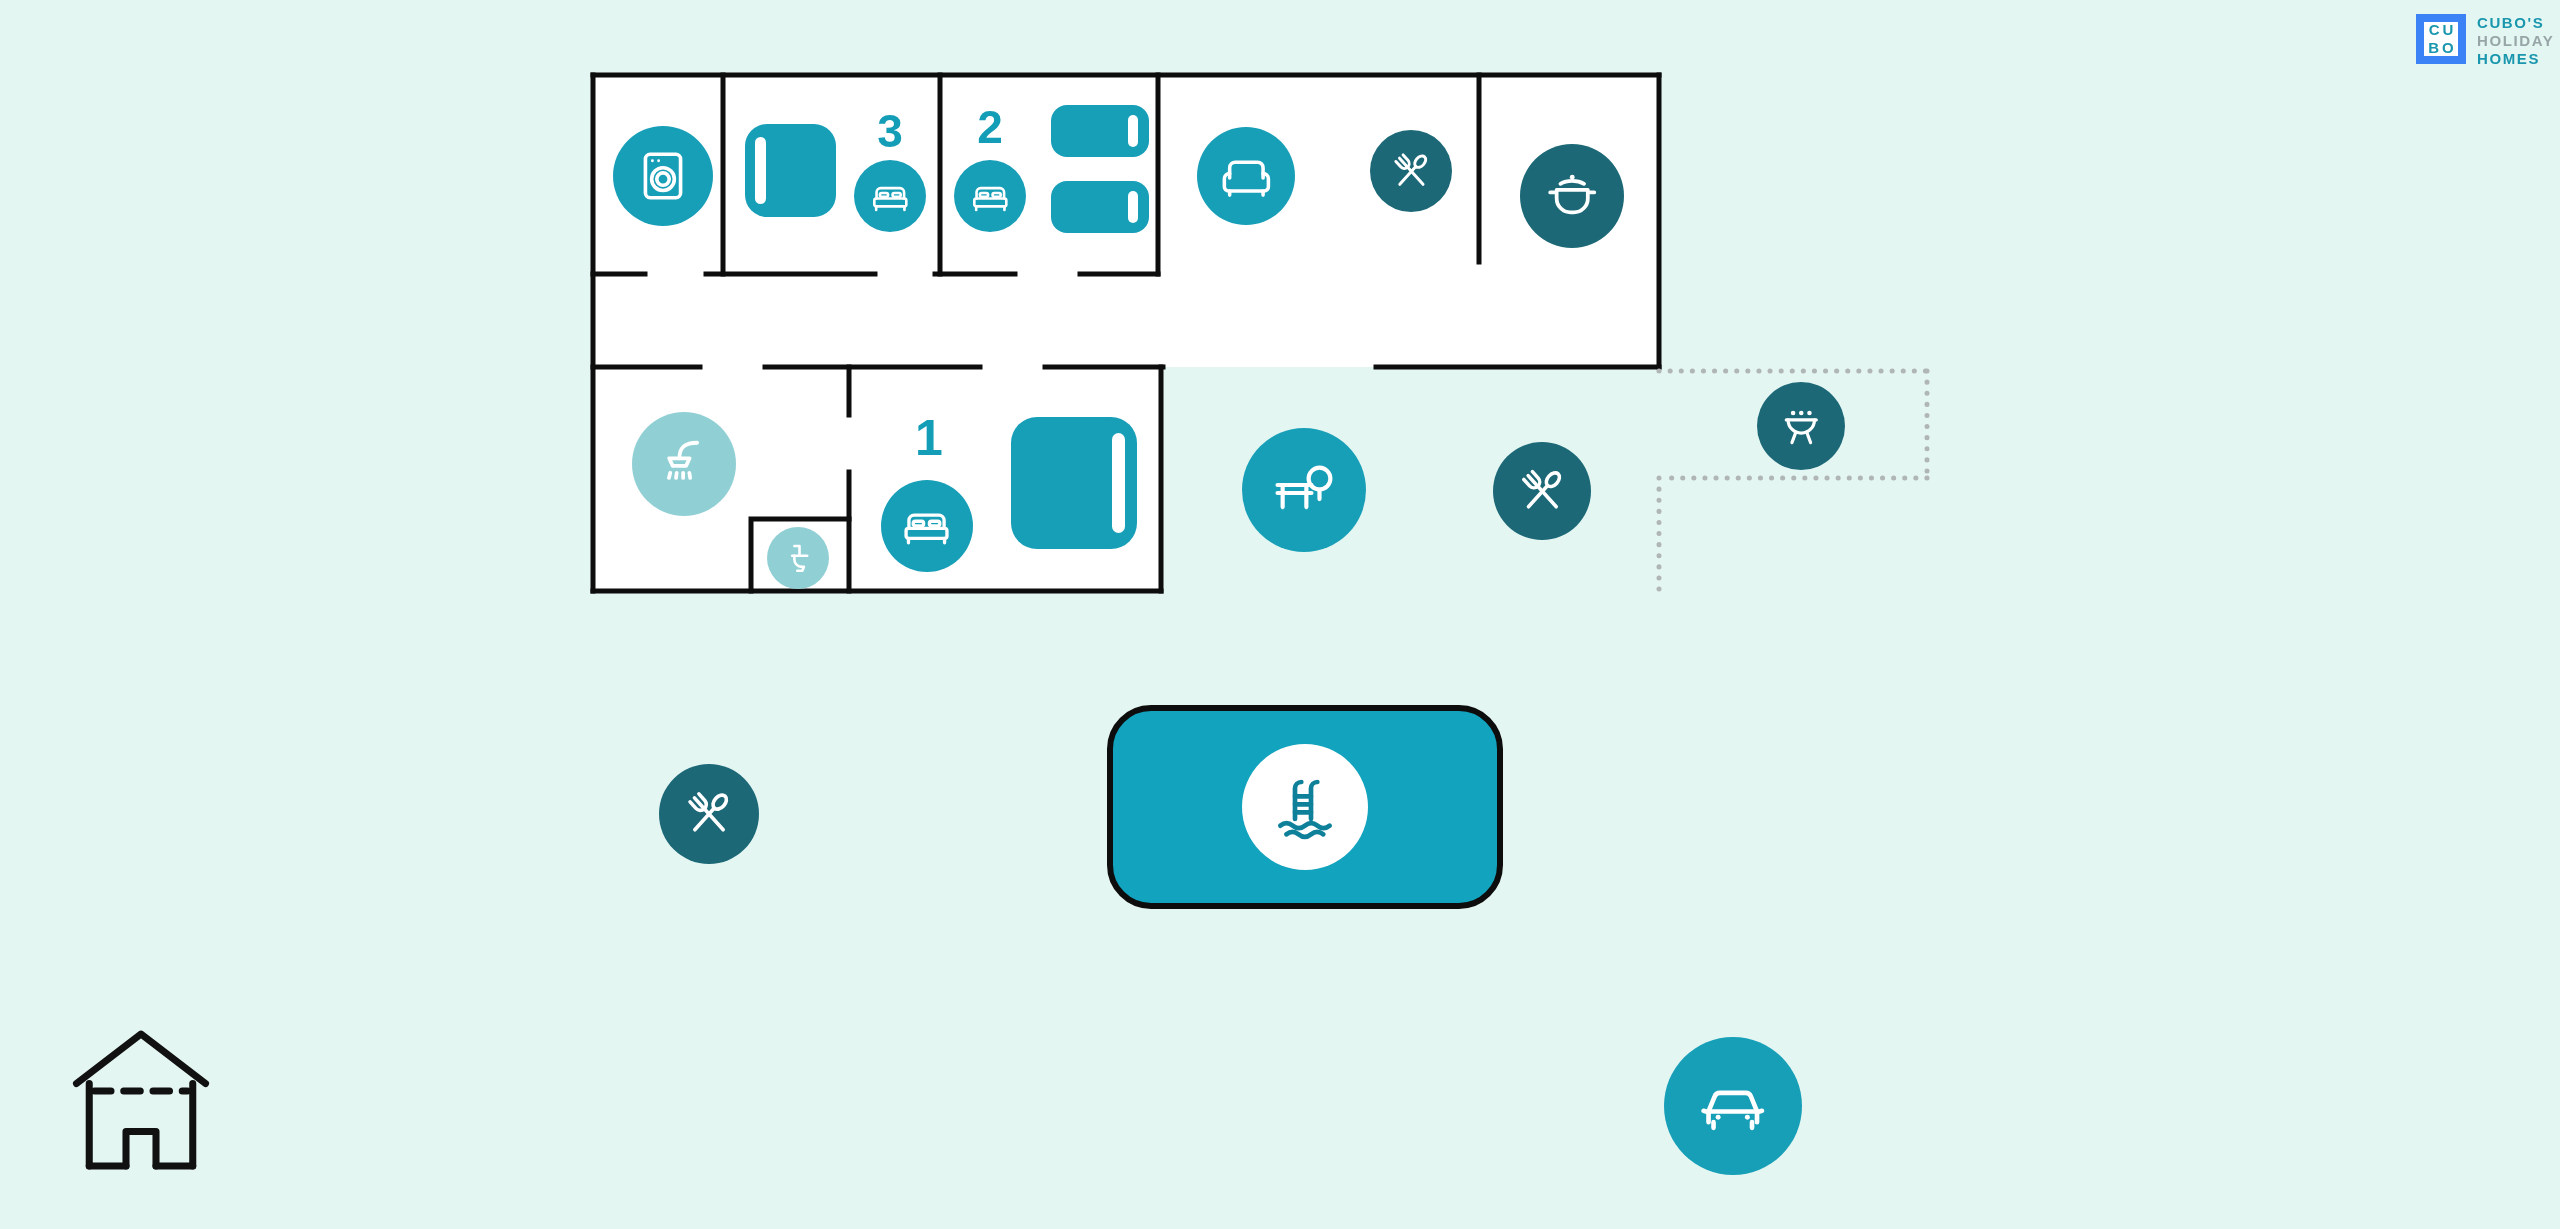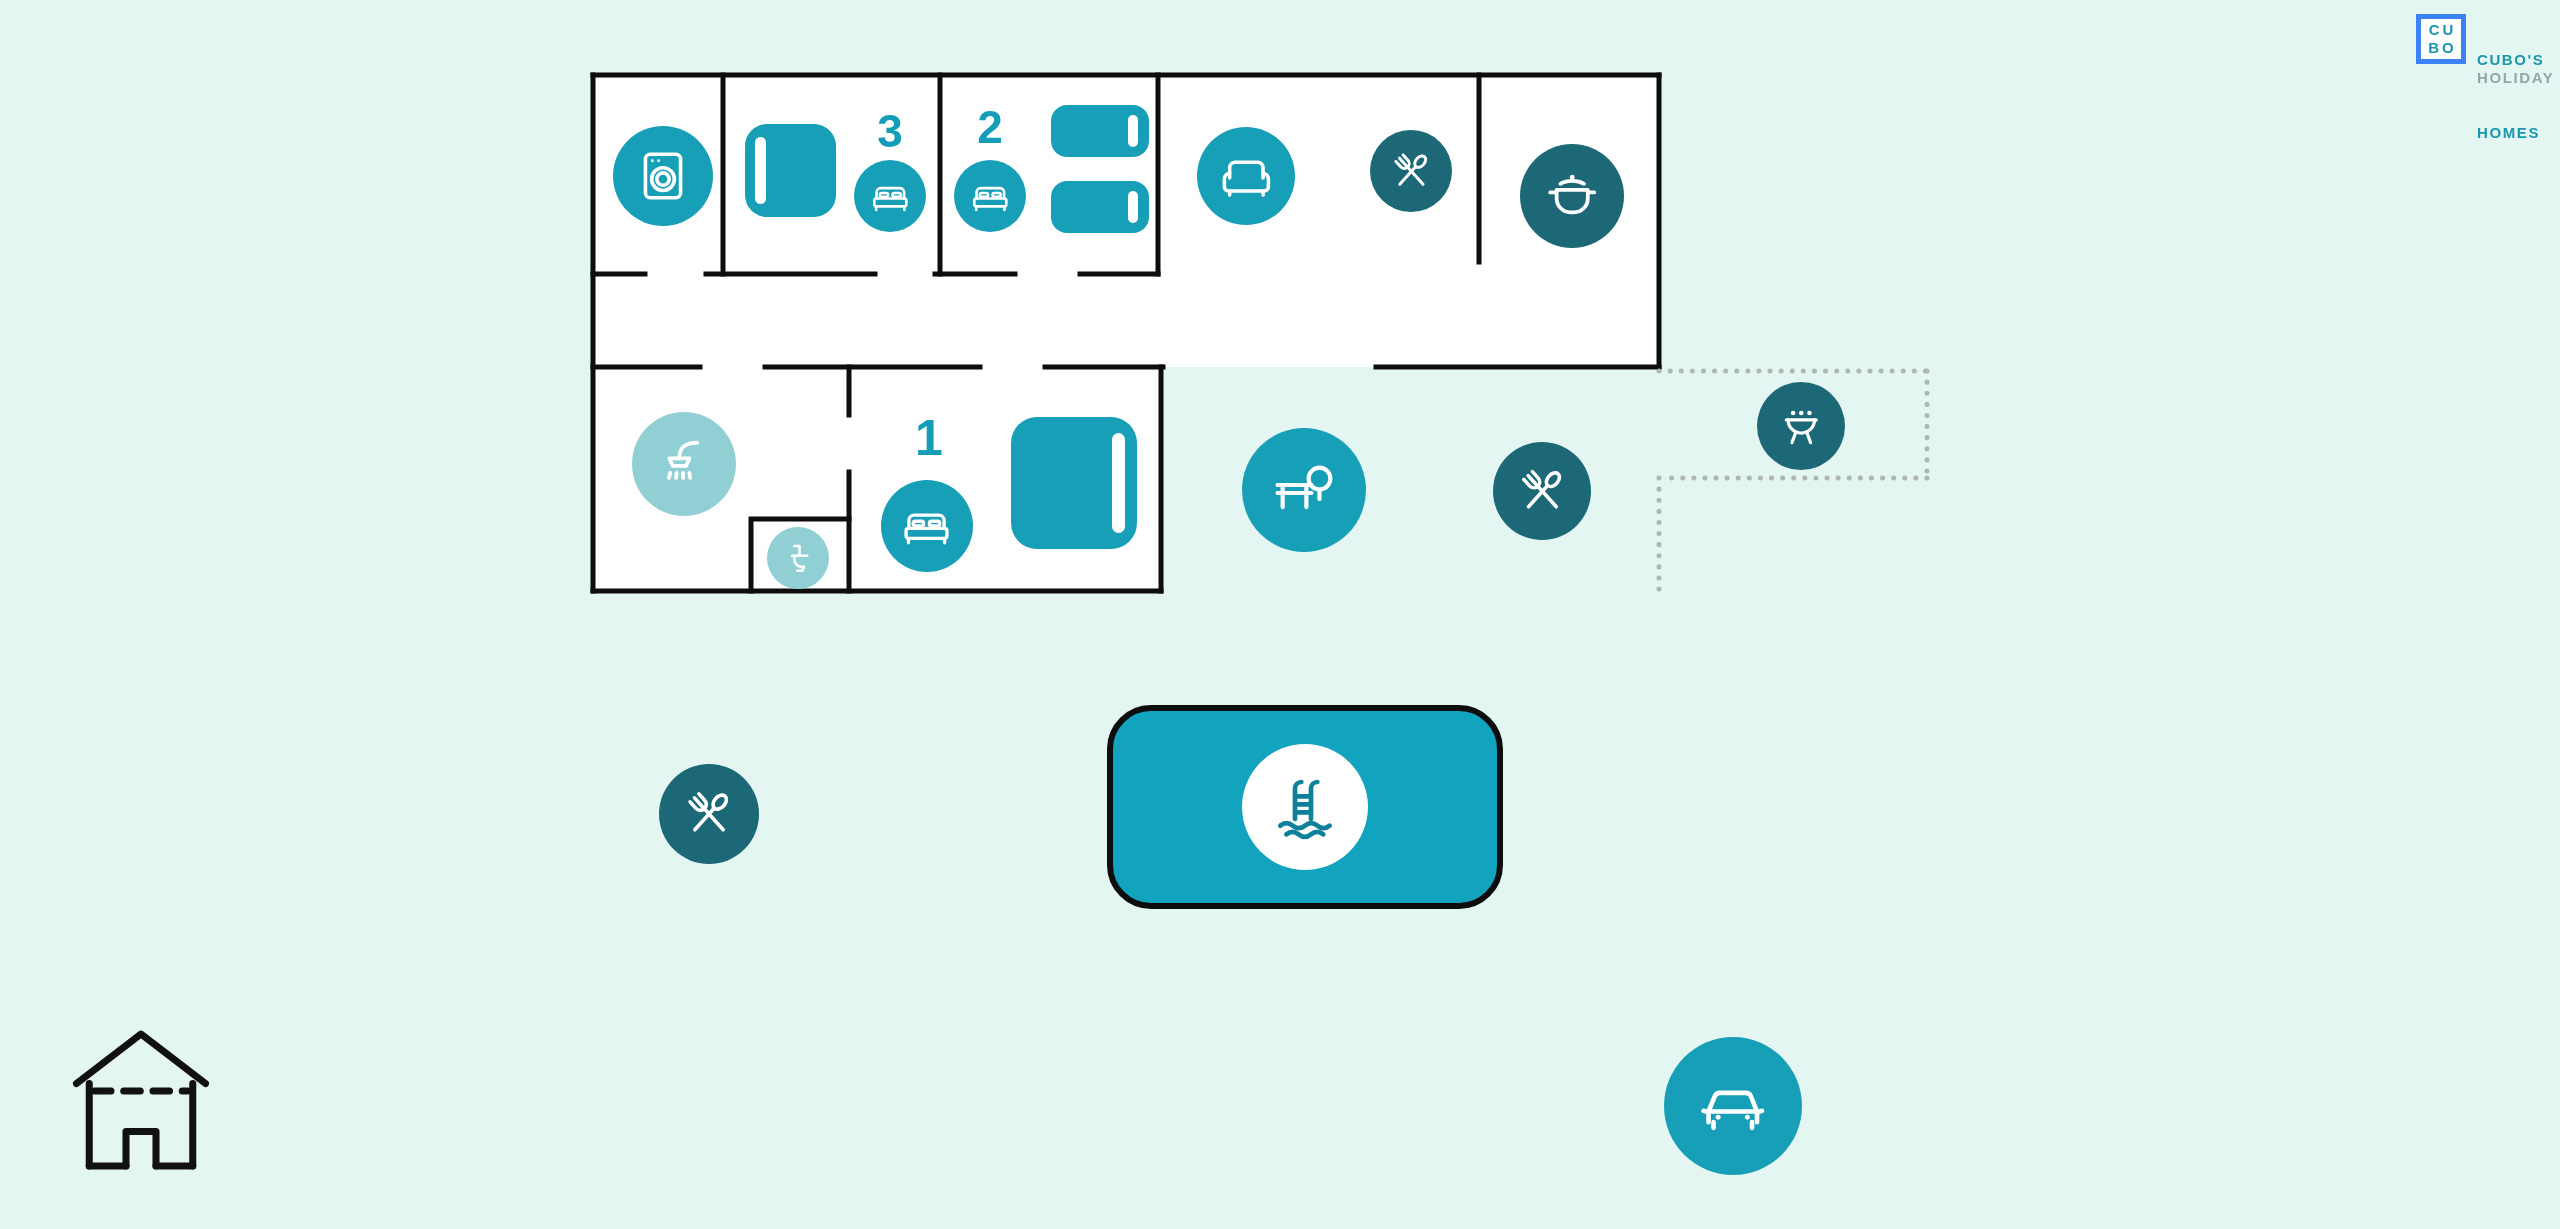--- a/index.html
+++ b/index.html
@@ -16,27 +16,27 @@
   .num{position:absolute;transform:translate(-50%,-50%);color:#149db6;font-weight:bold;
        font-size:46px;line-height:1;}
   .num-big{font-size:50px;}
   .pool{position:absolute;left:1107px;top:705px;width:384px;height:192px;background:#12a3be;
         border:6px solid #0d0d0d;border-radius:44px;}
   .pool-circle{position:absolute;left:50%;top:50%;transform:translate(-50%,-50%);
         width:126px;height:126px;background:#ffffff;border-radius:50%;
         display:flex;align-items:center;justify-content:center;}
   .pool-circle svg{width:80px;height:80px;}
   .logo{position:absolute;left:2416px;top:14px;display:flex;gap:11px;align-items:flex-start;}
-  .logo-sq{width:50px;height:50px;box-sizing:border-box;border:5px solid #3b82f6;background:#ffffff;
+  .logo-sq{width:50px;height:50px;box-sizing:border-box;border:8px solid #3b82f6;background:#ffffff;
         display:flex;flex-direction:column;align-items:center;justify-content:center;
         color:#1a97ae;font-weight:bold;font-size:15px;line-height:18px;letter-spacing:3px;
         padding-left:3px;}
   .logo-text{display:flex;flex-direction:column;}
   .lt{font-size:15px;font-weight:bold;letter-spacing:1.6px;line-height:18px;}
-  .teal-t{color:#1a97ae;margin-top:37px;}
+  .teal-t{color:#1a97ae;}
   .gray-t{color:#97a5a6;text-align:center;}
   .house-svg{position:absolute;left:66px;top:1022px;}
 </style>
 </head>
 <body>
 
 <div class="canvas">
 
   <svg class="plan" width="2560" height="1229" viewBox="0 0 2560 1229">
     <rect x="593" y="75" width="1066" height="292" fill="#ffffff"></rect>

